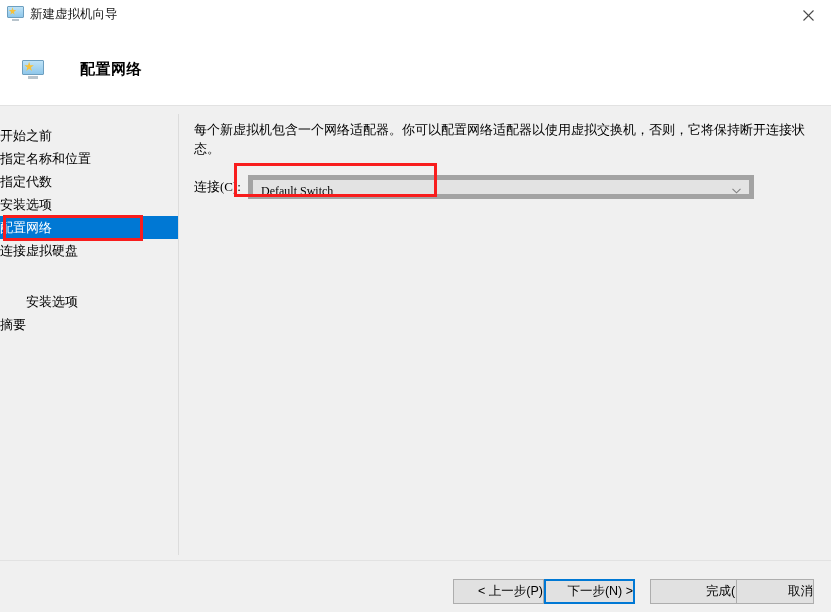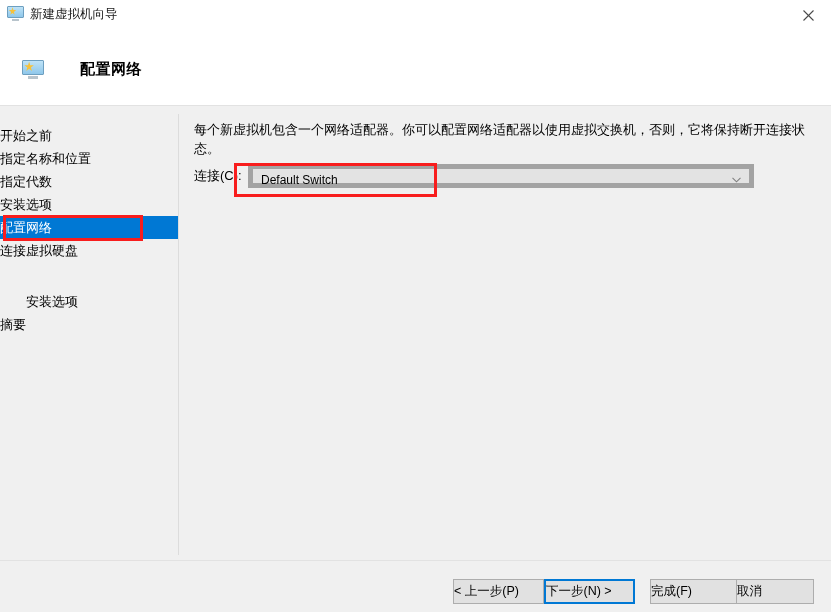--- a/index.html
+++ b/index.html
@@ -148,30 +148,31 @@
   .nav-item.selected {
     background: #0078d4;
     color: #ffffff;
   }
 
   
   .main {
     position: absolute;
     left: 194px; top: 14px;
     width: 620px;
+    font-family: Liberation Serif, serif;
   }
   .description {
     font-size: 13px;
     line-height: 19px;
     color: #000000;
     width: 618px;
   }
   .field-row {
     position: relative;
-    margin-top: 6px;
+    margin-top: 17px;
     height: 16px;
   }
   .field-label {
     position: absolute;
     left: 0; top: 3px;
     font-size: 13px;
     color: #000000;
     white-space: nowrap;
   }
   .combobox {
@@ -228,21 +229,21 @@
   .btn {
     position: absolute;
     top: 18px;
     height: 25px;
     background: #e1e1e1;
     border: 1px solid #adadad;
     box-sizing: border-box;
     font-family: "Liberation Sans", "DejaVu Sans", sans-serif;
     font-size: 12.5px;
     color: #000000;
-    text-align: left;
+    text-align: right;
     line-height: 23px;
     white-space: nowrap;
     cursor: default;
     padding: 0;
   }
   .btn.focused {
     border: 2px solid #0078d4;
     line-height: 21px;
   }
   #btn-back   { left: 453px; width: 91px; }

